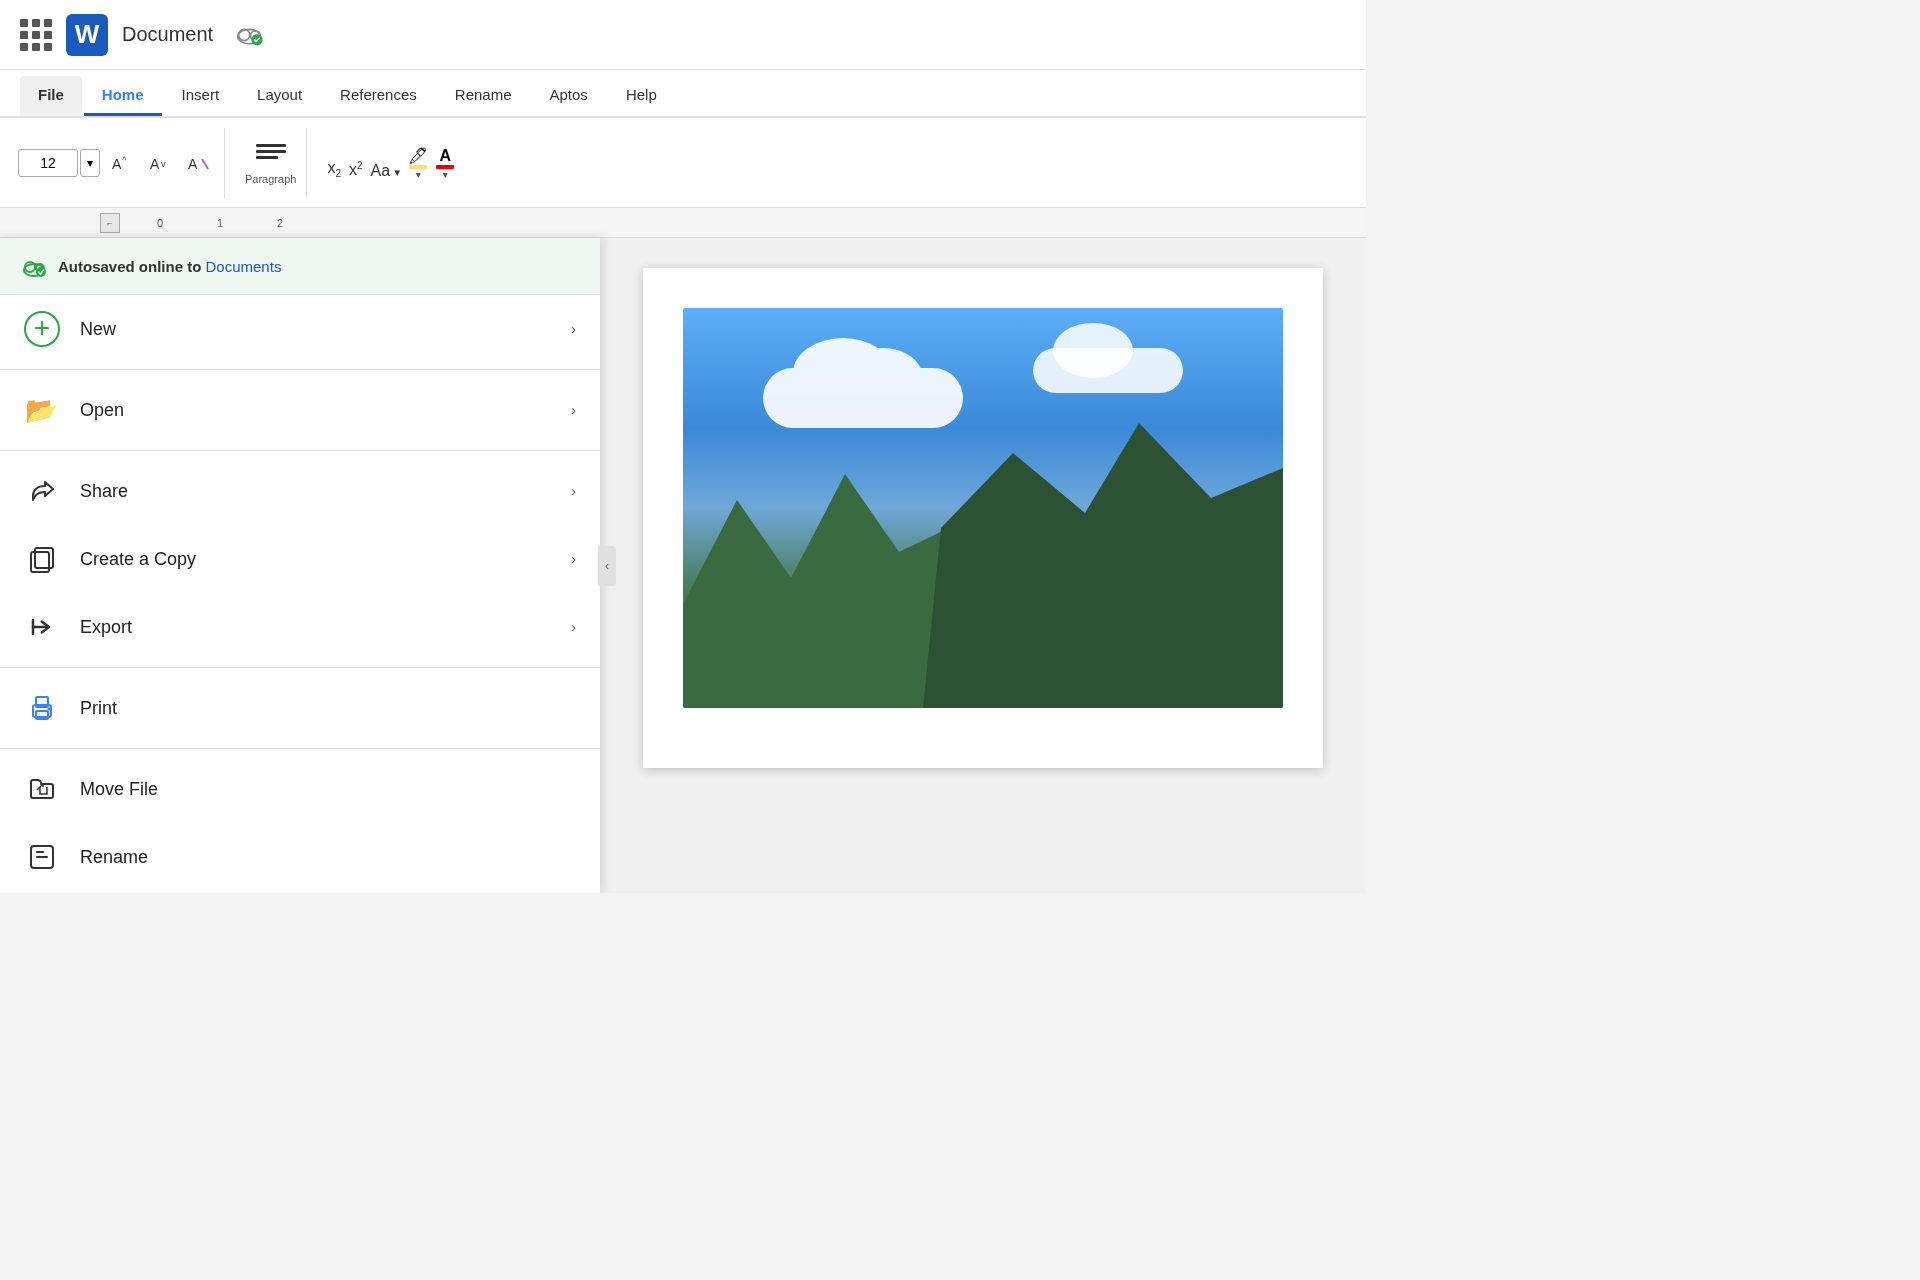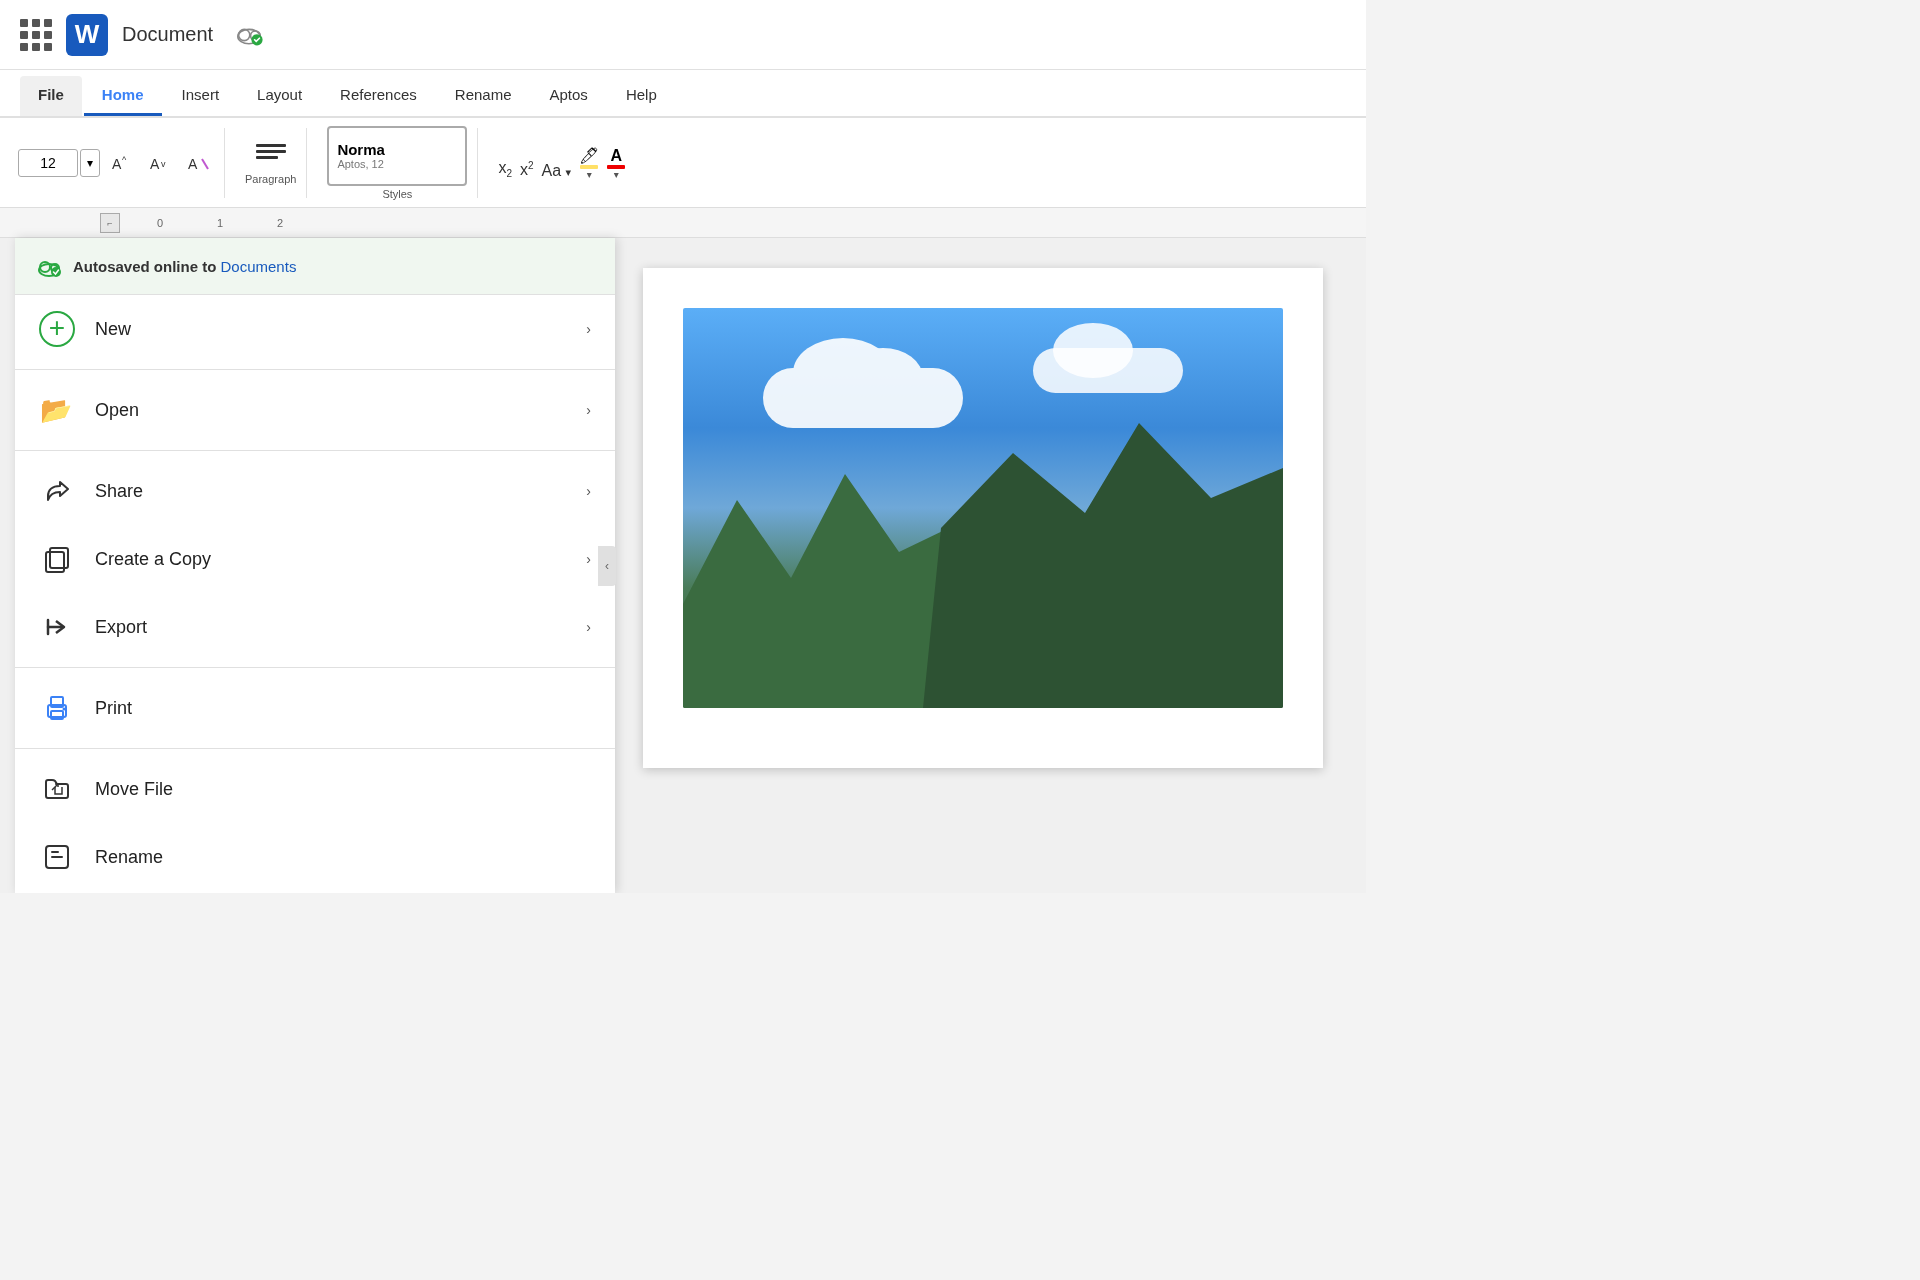--- a/index.html
+++ b/index.html
@@ -205,21 +205,21 @@
       display: flex;
       flex: 1;
       height: calc(893px - 70px - 48px - 90px - 30px);
       background: #f0f0f0;
       position: relative;
     }
 
     
     .file-menu {
       position: absolute;
-      left: 15px; top: 0;
+      left: 0; top: 0;
       width: 600px;
       background: #fff;
       box-shadow: 2px 0 10px rgba(0,0,0,0.15);
       z-index: 100;
       height: 100%;
     }
     .autosave-bar {
       display: flex;
       align-items: center;
       gap: 10px;
@@ -445,29 +445,20 @@
     <div class="toolbar-group-vert">
       <div class="para-btn">
         <div class="para-line"></div>
         <div class="para-line"></div>
         <div class="para-line short"></div>
       </div>
       <div class="paragraph-label">Paragraph</div>
     </div>
   </div>
 
-  <div class="toolbar-group">
-    <div class="toolbar-group-vert">
-      <div class="styles-box">
-        <div class="styles-name">Norma</div>
-        <div class="styles-sub">Aptos, 12</div>
-      </div>
-      <div class="styles-label">Styles</div>
-    </div>
-  </div>
 
   <div class="toolbar-group">
     <div class="sub-sup-group">
       <div class="sub-text">x<span class="sub-num">2</span></div>
       <div class="sub-text">x<span class="sup-num">2</span></div>
       <div class="aa-btn">Aa <span style="font-size:11px;">▾</span></div>
       <div class="highlight-btn">
         <span class="highlight-icon">🖊</span>
         <div class="highlight-bar"></div>
         <span class="dropdown-arr">▾</span>

